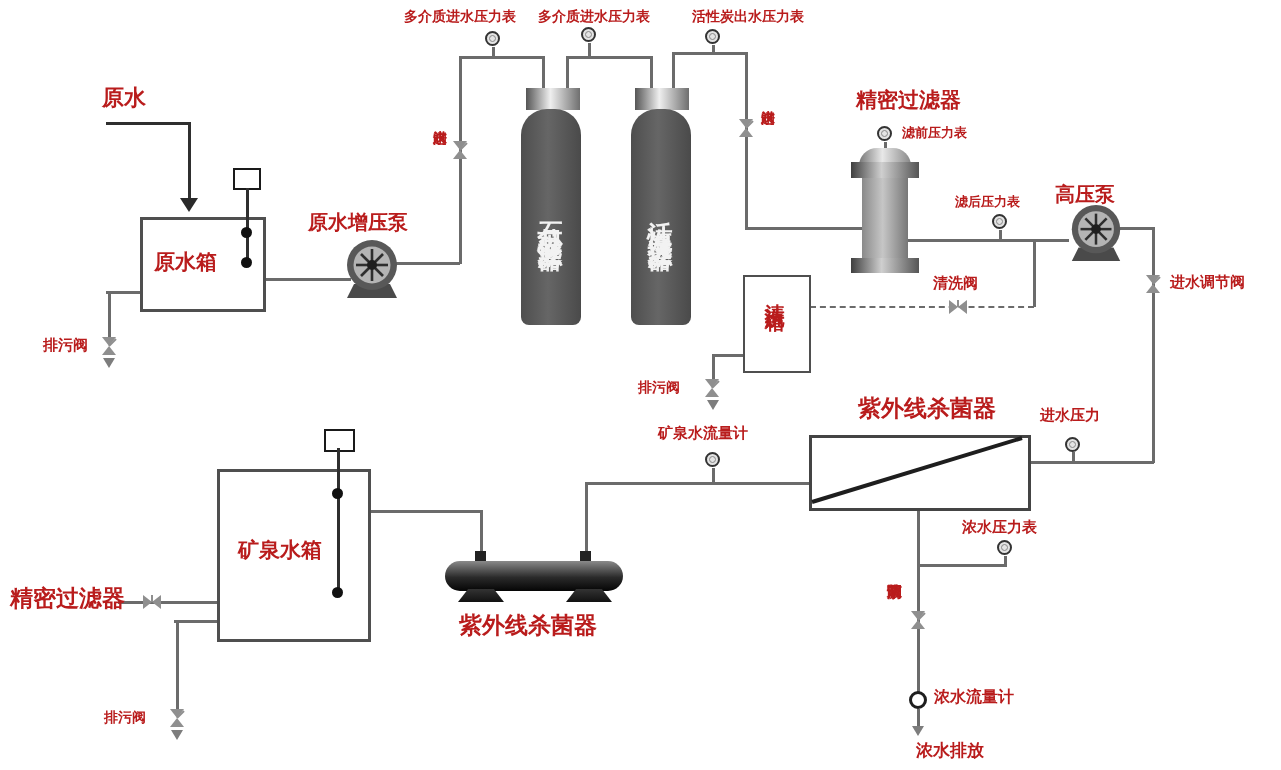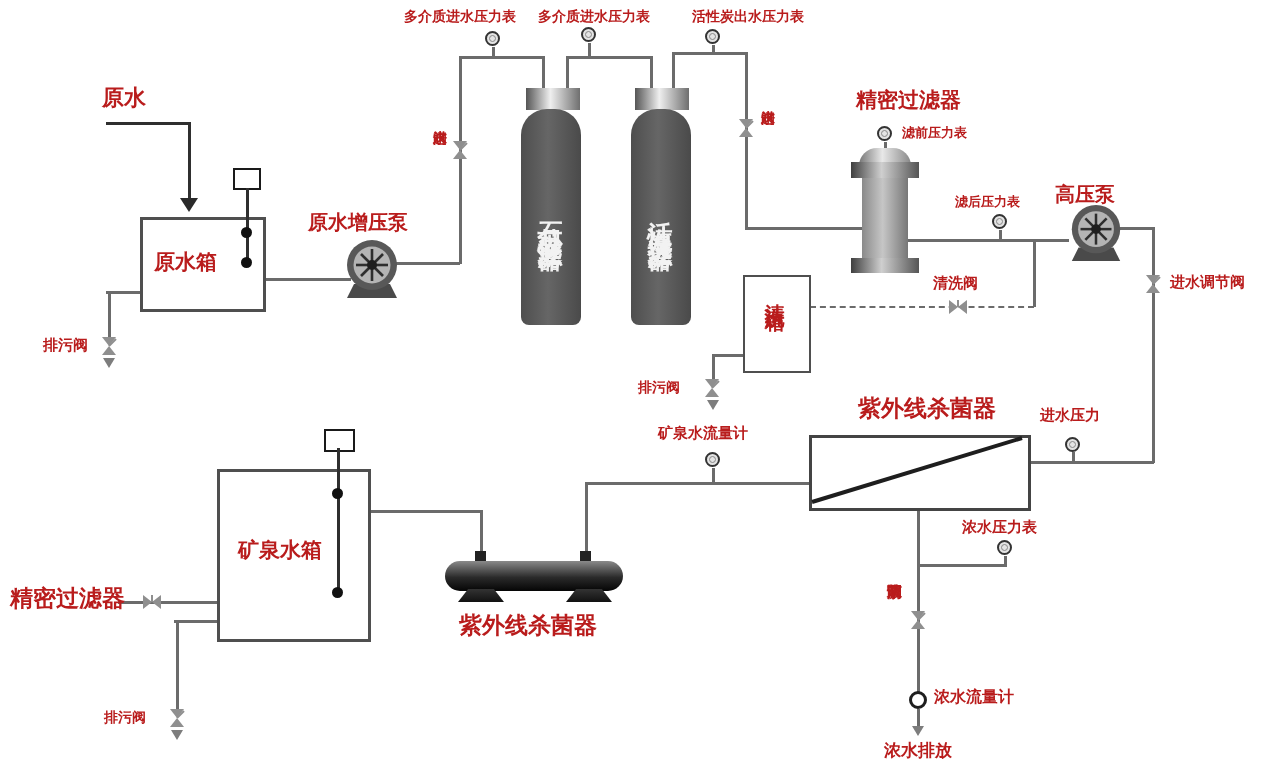--- a/index.html
+++ b/index.html
@@ -207,21 +207,21 @@
   <div class="lbl vlbl" style="left:886px;top:572px;font-size:15px;">浓水调节阀</div>
   <svg class="svgicon" style="left:909px;top:610px;" width="18" height="20" viewBox="0 0 18 20">
     <path d="M2 1 L16 1 L9 10 Z" fill="#8f8f8f"></path>
       <path d="M2 19 L16 19 L9 10 Z" fill="#8f8f8f"></path>
       <line x1="9" y1="10" x2="16" y2="3" stroke="#8f8f8f" stroke-width="2"></line>
   </svg>
 
   <div class="flowmeter" style="left:909px;top:691px;"></div>
   <div class="lbl" style="left:934px;top:688px;font-size:16px;">浓水流量计</div>
   <div class="arrow-down" style="left:912px;top:726px;"></div>
-  <div class="lbl" style="left:884px;top:742px;font-size:17px;">浓水排放</div>
+  <div class="lbl" style="left:916px;top:742px;font-size:17px;">浓水排放</div>
 
   <div class="tankbox" style="left:217px;top:469px;width:148px;height:167px;"></div>
   <div class="lbl" style="left:238px;top:538px;font-size:21px;">矿泉水箱</div>
   <div class="floatbox" style="left:324px;top:429px;width:27px;height:19px;"></div>
   <div class="pipe v dark" style="left:337px;top:448px;height:146px;width:3px;"></div>
   <div class="dot" style="left:332px;top:488px;"></div>
   <div class="dot" style="left:332px;top:587px;"></div>
 
   <div class="lbl" style="left:10px;top:586px;font-size:23px;font-weight:900;">精密过滤器</div>
   <svg class="svgicon" style="left:142px;top:593px;" width="20" height="18" viewBox="0 0 20 18">

